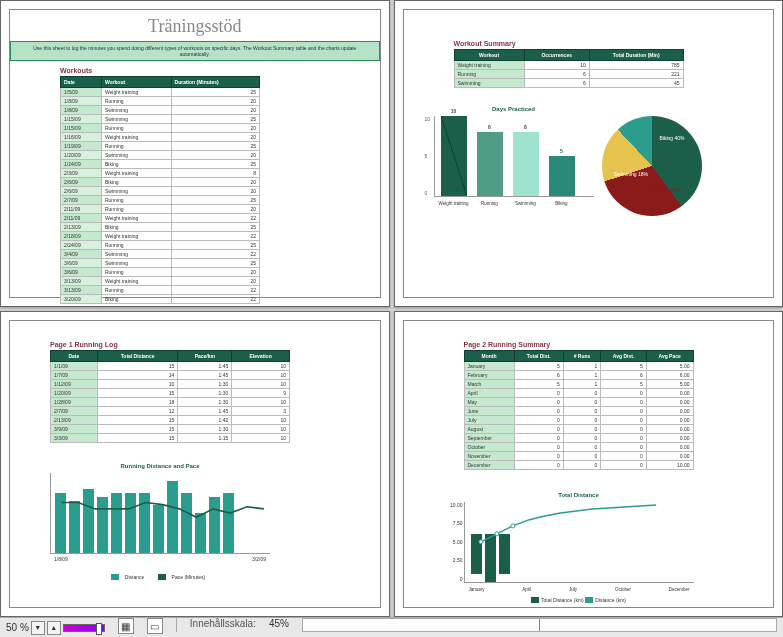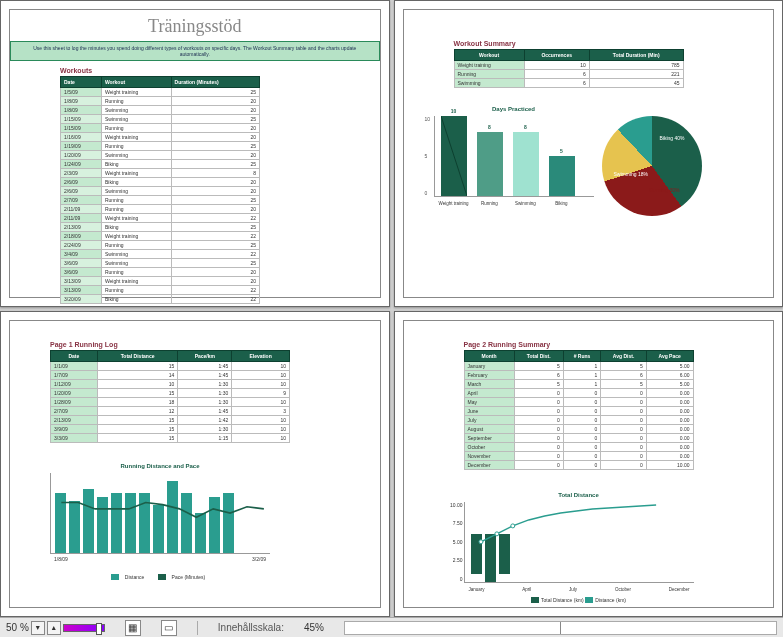--- a/index.html
+++ b/index.html
@@ -62,21 +62,21 @@
 .chart4-title{text-align:center;color:#1b5f4a;font-weight:bold;font-size:6px;margin-bottom:4px}
 .chart4{height:80px;border-left:1px solid #999;border-bottom:1px solid #999;position:relative}
 .chart4 .yax{position:absolute;left:-18px;top:0;bottom:0;display:flex;flex-direction:column;justify-content:space-between;font-size:5px;text-align:right;width:16px}
 .bars4{position:absolute;bottom:0;left:6px;display:flex;gap:3px}
 .bar4{width:11px;background:#1b5f4a}
 .line4{position:absolute;left:6px;right:6px;top:0;bottom:0}
 .xax4{position:absolute;left:0;right:0;bottom:-10px;display:flex;justify-content:space-between;font-size:4.5px;padding:0 4px}
 .legend4{text-align:center;font-size:5px;margin-top:14px}
 
 
-.statusbar{height:19px;background:#e8e8e8;border-top:1px solid #aaa;display:flex;align-items:center;font-size:10px;padding:0 6px;gap:20px}
+.statusbar{height:19px;background:#e8e8e8;border-top:1px solid #aaa;display:flex;font-size:10px;padding:0 6px;gap:13px}
 .statusbar .zoom{display:flex;align-items:center;gap:2px}
 .stat-btn{width:12px;height:12px;border:1px solid #888;background:#f4f4f4;display:inline-flex;align-items:center;justify-content:center;font-size:8px;cursor:pointer}
 .zslider{width:40px;height:6px;background:linear-gradient(90deg,#c0c 0%,#80f 100%);border:1px solid #666;position:relative}
 .zslider::after{content:"";position:absolute;right:2px;top:-2px;width:4px;height:10px;background:#fff;border:1px solid #555}
 .iconbtn{width:14px;height:14px;border:1px solid #888;background:#fff;display:inline-flex;align-items:center;justify-content:center;cursor:pointer}
 .hsep{width:1px;height:14px;background:#aaa}
 .scale-label{color:#555}
 .ruler{flex:1;height:12px;background:#fff;border:1px solid #aaa;position:relative;font-size:6px;color:#777}
 .ruler::before{content:"";position:absolute;left:50%;top:0;bottom:0;width:1px;background:#888}
 </style>

